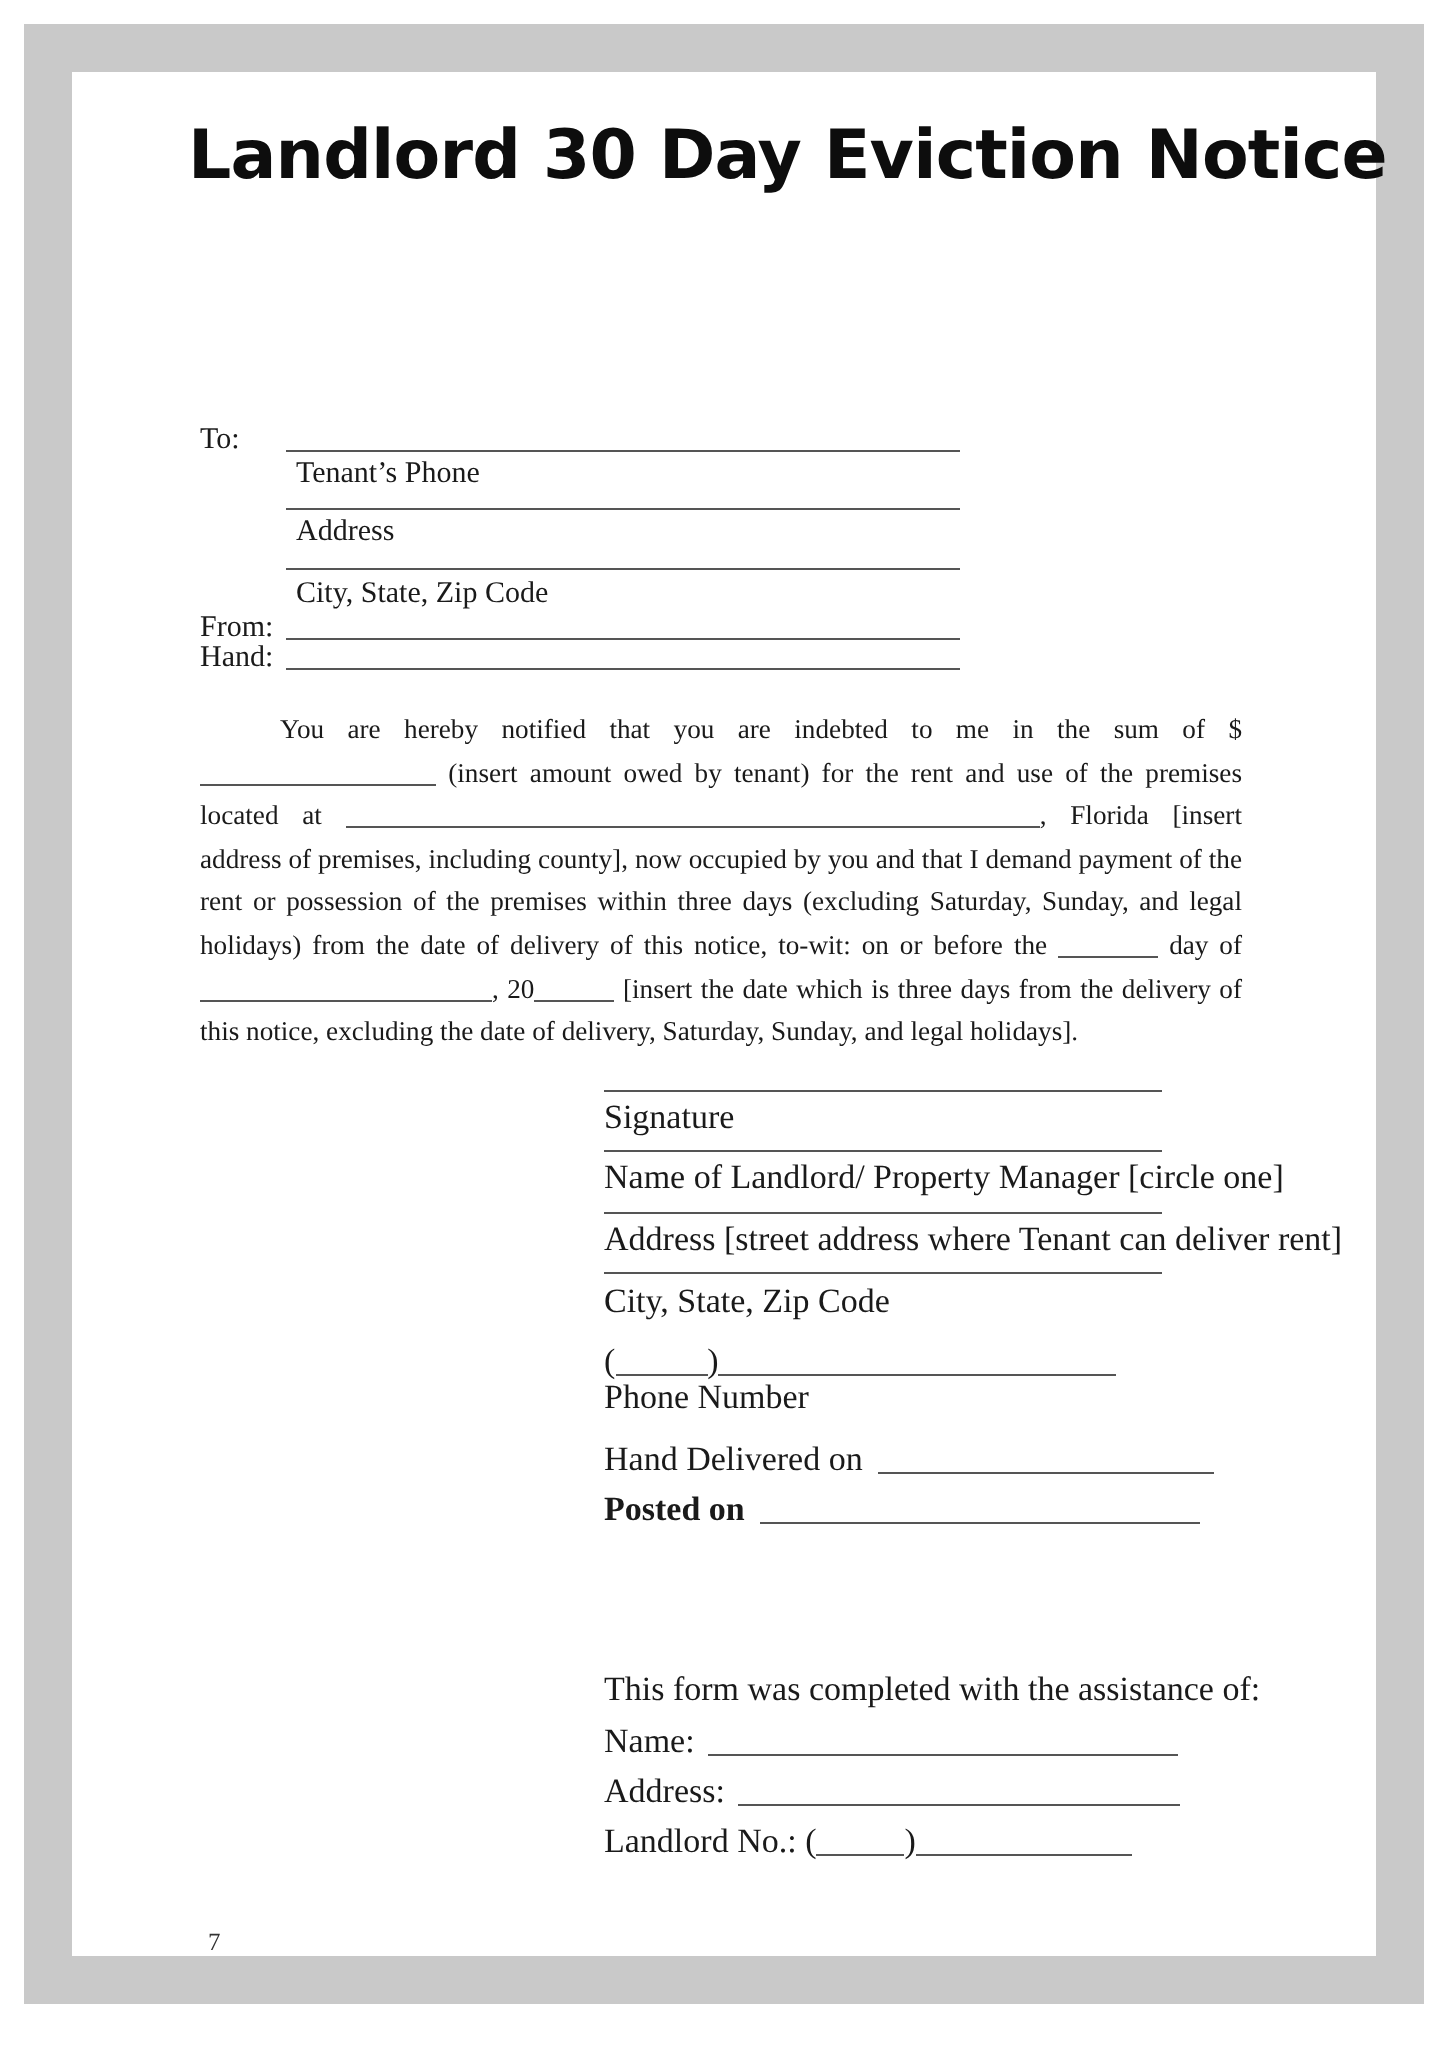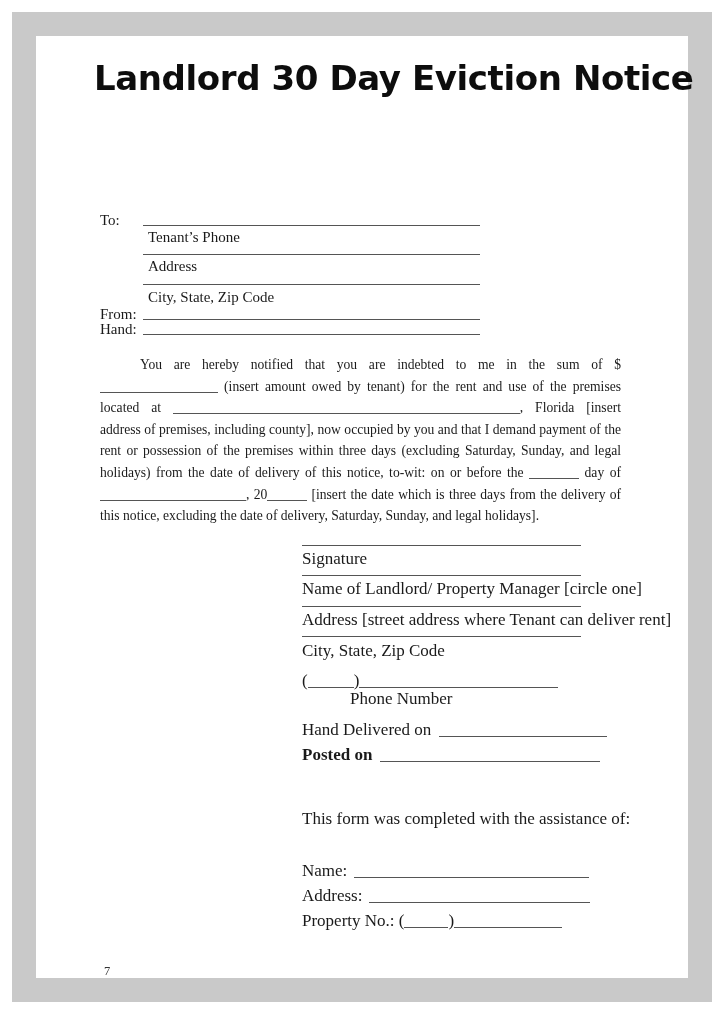--- a/index.html
+++ b/index.html
@@ -169,34 +169,34 @@
       <div class="sig-line" style="left:266px; top:539px; width:279px;"></div>
       <div class="sig-label" style="left:266px; top:545px;">Name of Landlord/ Property Manager [circle one]</div>
 
       <div class="sig-line" style="left:266px; top:570px; width:279px;"></div>
       <div class="sig-label" style="left:266px; top:576px;text-align:right;">Address [street address where Tenant can deliver rent]</div>
 
       <div class="sig-line" style="left:266px; top:600px; width:279px;"></div>
       <div class="sig-label" style="left:266px; top:607px;">City, State, Zip Code</div>
 
       <div class="sig-label" style="left:266px; top:637px;"><span>(</span><span class="paren-blank" style="width:46px;"></span><span>)</span><span class="paren-blank" style="width:199px;"></span></div>
-      <div class="sig-label" style="left:266px; top:655px;margin-left:48px;">Phone Number</div>
+      <div class="sig-label" style="left:266px; top:655px;">Phone Number</div>
 
       <div class="sig-label" style="left:266px; top:686px;"><span>Hand Delivered on</span><span class="paren-blank" style="width:168px; margin-left:8px;"></span></div>
 
       <div class="sig-label" style="left:266px; top:711px;font-weight:bold;"><span>Posted on</span><span class="paren-blank" style="width:220px; margin-left:8px;"></span></div>
     </div>
 
     <div id="assistance-block">
 
-      <div class="sig-label" style="left:266px; top:775px;">This form was completed with the assistance of:</div>
+      <div class="sig-label" style="left:266px; top:801px;">This form was completed with the assistance of:</div>
 
       <div class="sig-label" style="left:266px; top:827px;"><span>Name:</span><span class="paren-blank" style="width:235px; margin-left:7px;"></span></div>
 
       <div class="sig-label" style="left:266px; top:852px;"><span>Address:</span><span class="paren-blank" style="width:221px; margin-left:7px;"></span></div>
 
-      <div class="sig-label" style="left:266px; top:877px;"><span>Property No.:</span> <span>(</span><span class="paren-blank" style="width:44px;"></span><span>)</span><span class="paren-blank" style="width:108px;"></span></div>
+      <div class="sig-label" style="left:266px; top:877px;"><span>Landlord No.:</span> <span>(</span><span class="paren-blank" style="width:44px;"></span><span>)</span><span class="paren-blank" style="width:108px;"></span></div>
     </div>
 
     <div id="page-number">7</div>
 
   </div>
 </div>
 
 </body></html>

